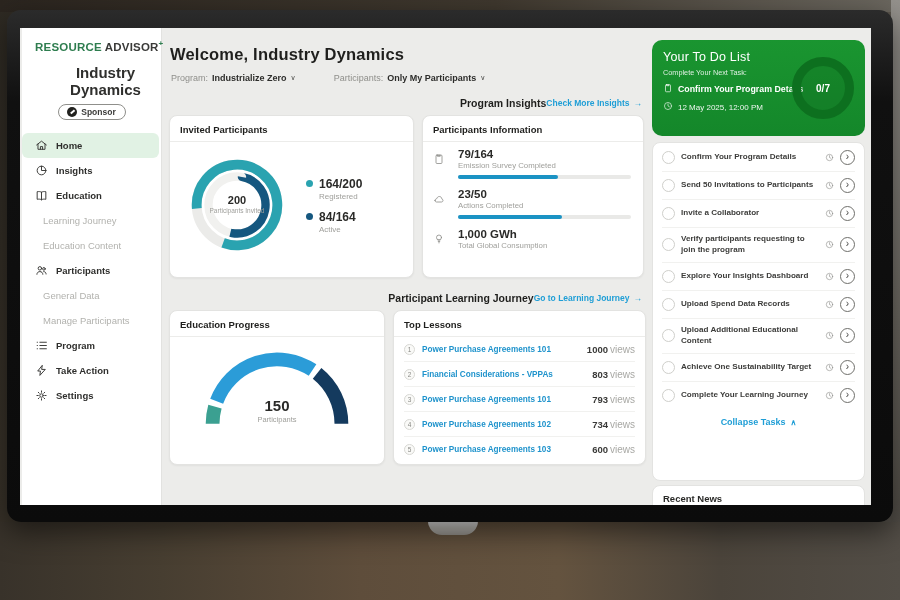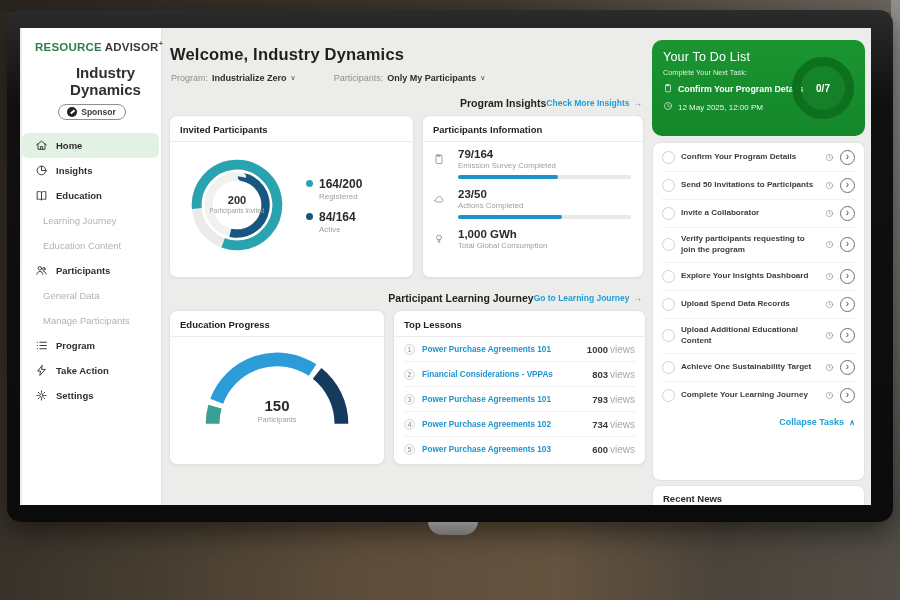--- a/index.html
+++ b/index.html
@@ -124,21 +124,21 @@
 
   .tasks-card { position:absolute; left:3px; top:114px; width:213px; height:339px;
     background:#fff; border:1px solid #e3e3e1; border-radius:8px; padding:1px 9px 0; }
   .task-row { display:flex; align-items:center; gap:6px; padding:6px 0; border-bottom:1px solid #f1f1ef; }
   .task-check { width:13px; height:13px; border-radius:50%; border:1.5px solid #cfcfcb; flex:0 0 auto; cursor:pointer; }
   .task-label { flex:1; font-size:8.1px; font-weight:bold; color:#3c3c3a; line-height:1.35; }
   .task-clock { flex:0 0 auto; display:flex; }
   .task-clock svg { width:9px; height:9px; stroke:#8a8a86; fill:none; stroke-width:1.6; stroke-linecap:round; }
   .task-go { width:15px; height:15px; border-radius:50%; border:1.5px solid #6f6f6b; color:#4a4a48;
     font-size:10px; line-height:11px; text-align:center; flex:0 0 auto; cursor:pointer; }
-  .collapse { text-align:right; padding:8px 0 0; font-size:9px; font-weight:bold; color:#1f9ed6; cursor:pointer; }
+  .collapse { text-align:center; padding:8px 0 0; font-size:9px; font-weight:bold; color:#1f9ed6; cursor:pointer; }
   .collapse .caret { margin-left:5px; font-size:8px; }
 
   .news-card { position:absolute; left:3px; top:457px; width:213px; height:40px;
     background:#fff; border:1px solid #e3e3e1; border-radius:8px; padding:7px 10px; }
   .news-title { font-size:9.5px; font-weight:bold; color:#2a2a28; }
 
   svg.chart { display:block; }
 </style>
 </head>
 <body>

